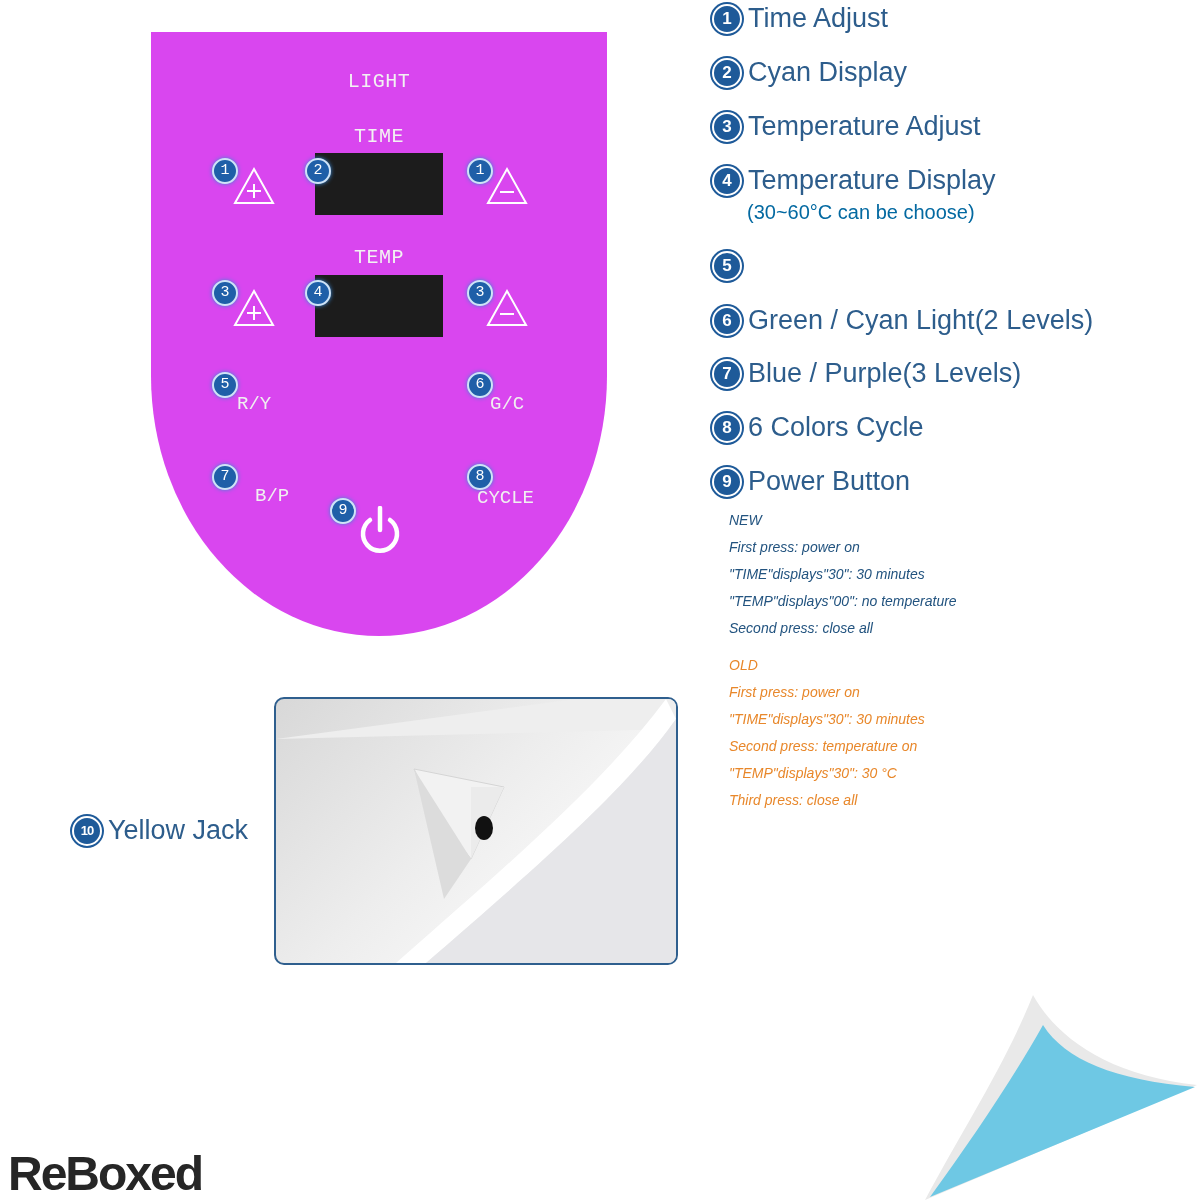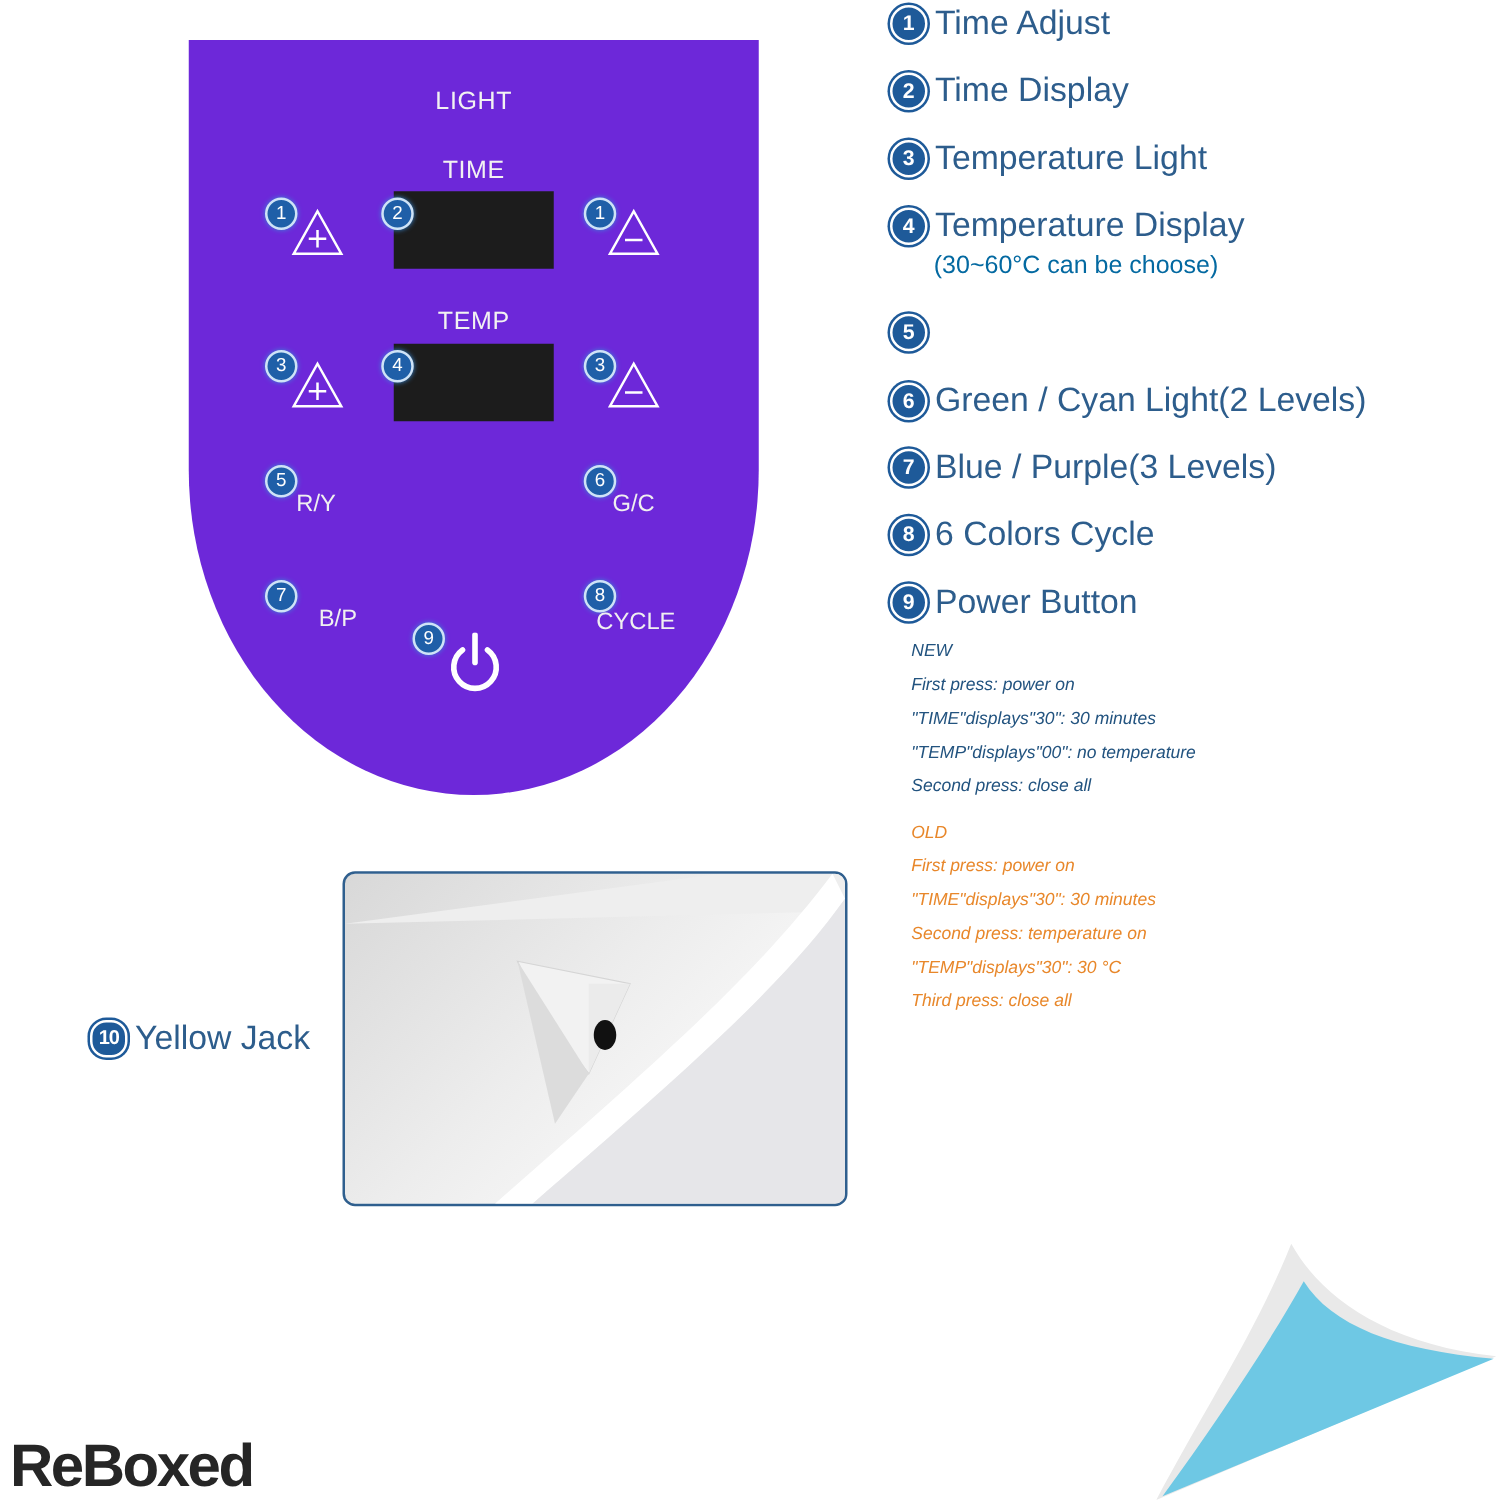--- a/index.html
+++ b/index.html
@@ -1,19 +1,19 @@
 <!DOCTYPE html>
 <html><head>
 <meta charset="utf-8">
 <style>
   html,body{margin:0;padding:0;background:#ffffff;}
   body{width:1200px;height:1200px;position:relative;overflow:hidden;font-family:"Liberation Sans","DejaVu Sans",sans-serif;}
 
   
-  .panel{position:absolute;left:151px;top:32px;width:456px;height:604px;background:#6d28d9;border-radius:0 0 228px 228px / 0 0 260px 260px;}
+  .panel{position:absolute;left:151px;top:32px;width:456px;height:604px;background:#d946ef;border-radius:0 0 228px 228px / 0 0 260px 260px;font-family:Liberation Mono, monospace;}
   .panel-label{position:absolute;color:#f2f2f2;font-size:20px;letter-spacing:0.5px;transform:translateX(-50%);}
   .display{position:absolute;width:128px;height:62px;background:#1c1c1c;}
   .badge{position:absolute;width:22px;height:22px;border-radius:50%;background:#1f5fa8;border:2px solid #cfe3f7;box-shadow:0 0 4px #3a8ad8;color:#fff;font-size:15px;line-height:22px;text-align:center;box-sizing:content-box;}
   .tri{position:absolute;width:44px;height:40px;}
   .btn-label{position:absolute;color:#f0f0f0;font-size:19px;}
   .power{position:absolute;width:46px;height:50px;}
 
   
   .legend{position:absolute;left:710px;top:0;}
   .leg-item{position:absolute;left:0;white-space:nowrap;color:#2d5d8c;font-size:27px;display:flex;align-items:center;}
@@ -104,25 +104,25 @@
   </div>
 </div>
 
 <div class="legend">
   <div class="leg-item" style="top:3px;">
     <span class="leg-badge">1</span>
     <span>Time Adjust</span>
   </div>
   <div class="leg-item" style="top:57px;">
     <span class="leg-badge">2</span>
-    <span>Time Display</span>
+    <span>Cyan Display</span>
   </div>
   <div class="leg-item" style="top:111px;">
     <span class="leg-badge">3</span>
-    <span>Temperature Light</span>
+    <span>Temperature Adjust</span>
   </div>
   <div class="leg-item" style="top:165px;">
     <span class="leg-badge">4</span>
     <span>Temperature Display</span>
   </div>
   <span class="leg-sub">(30~60°C can be choose)</span>
   <div class="leg-item" style="top:251px;">
     <span class="leg-badge">5</span>
   </div>
   <div class="leg-item" style="top:305px;">
@@ -154,21 +154,21 @@
 <div>
   <div class="note orange b" style="top:652px;">OLD</div>
   <div class="note orange b" style="top:679px;">First press: power on</div>
   <div class="note orange" style="top:706px;">"TIME"displays"30": 30 minutes</div>
   <div class="note orange b" style="top:733px;">Second press: temperature on</div>
   <div class="note orange" style="top:760px;">"TEMP"displays"30": 30 °C</div>
   <div class="note orange b" style="top:787px;">Third press: close all</div>
 </div>
 
 <div class="jack-label">
-  <span class="leg-badge" style="font-size:16px;letter-spacing:-1px;border-radius:13px;">10</span>
+  <span class="leg-badge" style="font-size:13px;letter-spacing:-1px;">10</span>
   <span>Yellow Jack</span>
 </div>
 
 <div class="jack-photo">
   <svg width="400" height="264" viewBox="0 0 400 264">
     <path d="M0,40 L300,0 L400,0 L400,30 Z" fill="#eeeeee"></path>
     <path d="M390,0 C330,80 250,150 120,264 L150,264 C270,160 350,90 400,20 Z" fill="#ffffff"></path>
     <path d="M400,20 C350,90 270,160 150,264 L400,264 Z" fill="#e6e6e9"></path>
     <polygon points="138,70 228,88 195,160 158,112" fill="#f2f2f2" stroke="#d5d5d5" stroke-width="1"></polygon>
     <polygon points="138,70 195,160 168,200" fill="#dcdcdc"></polygon>

